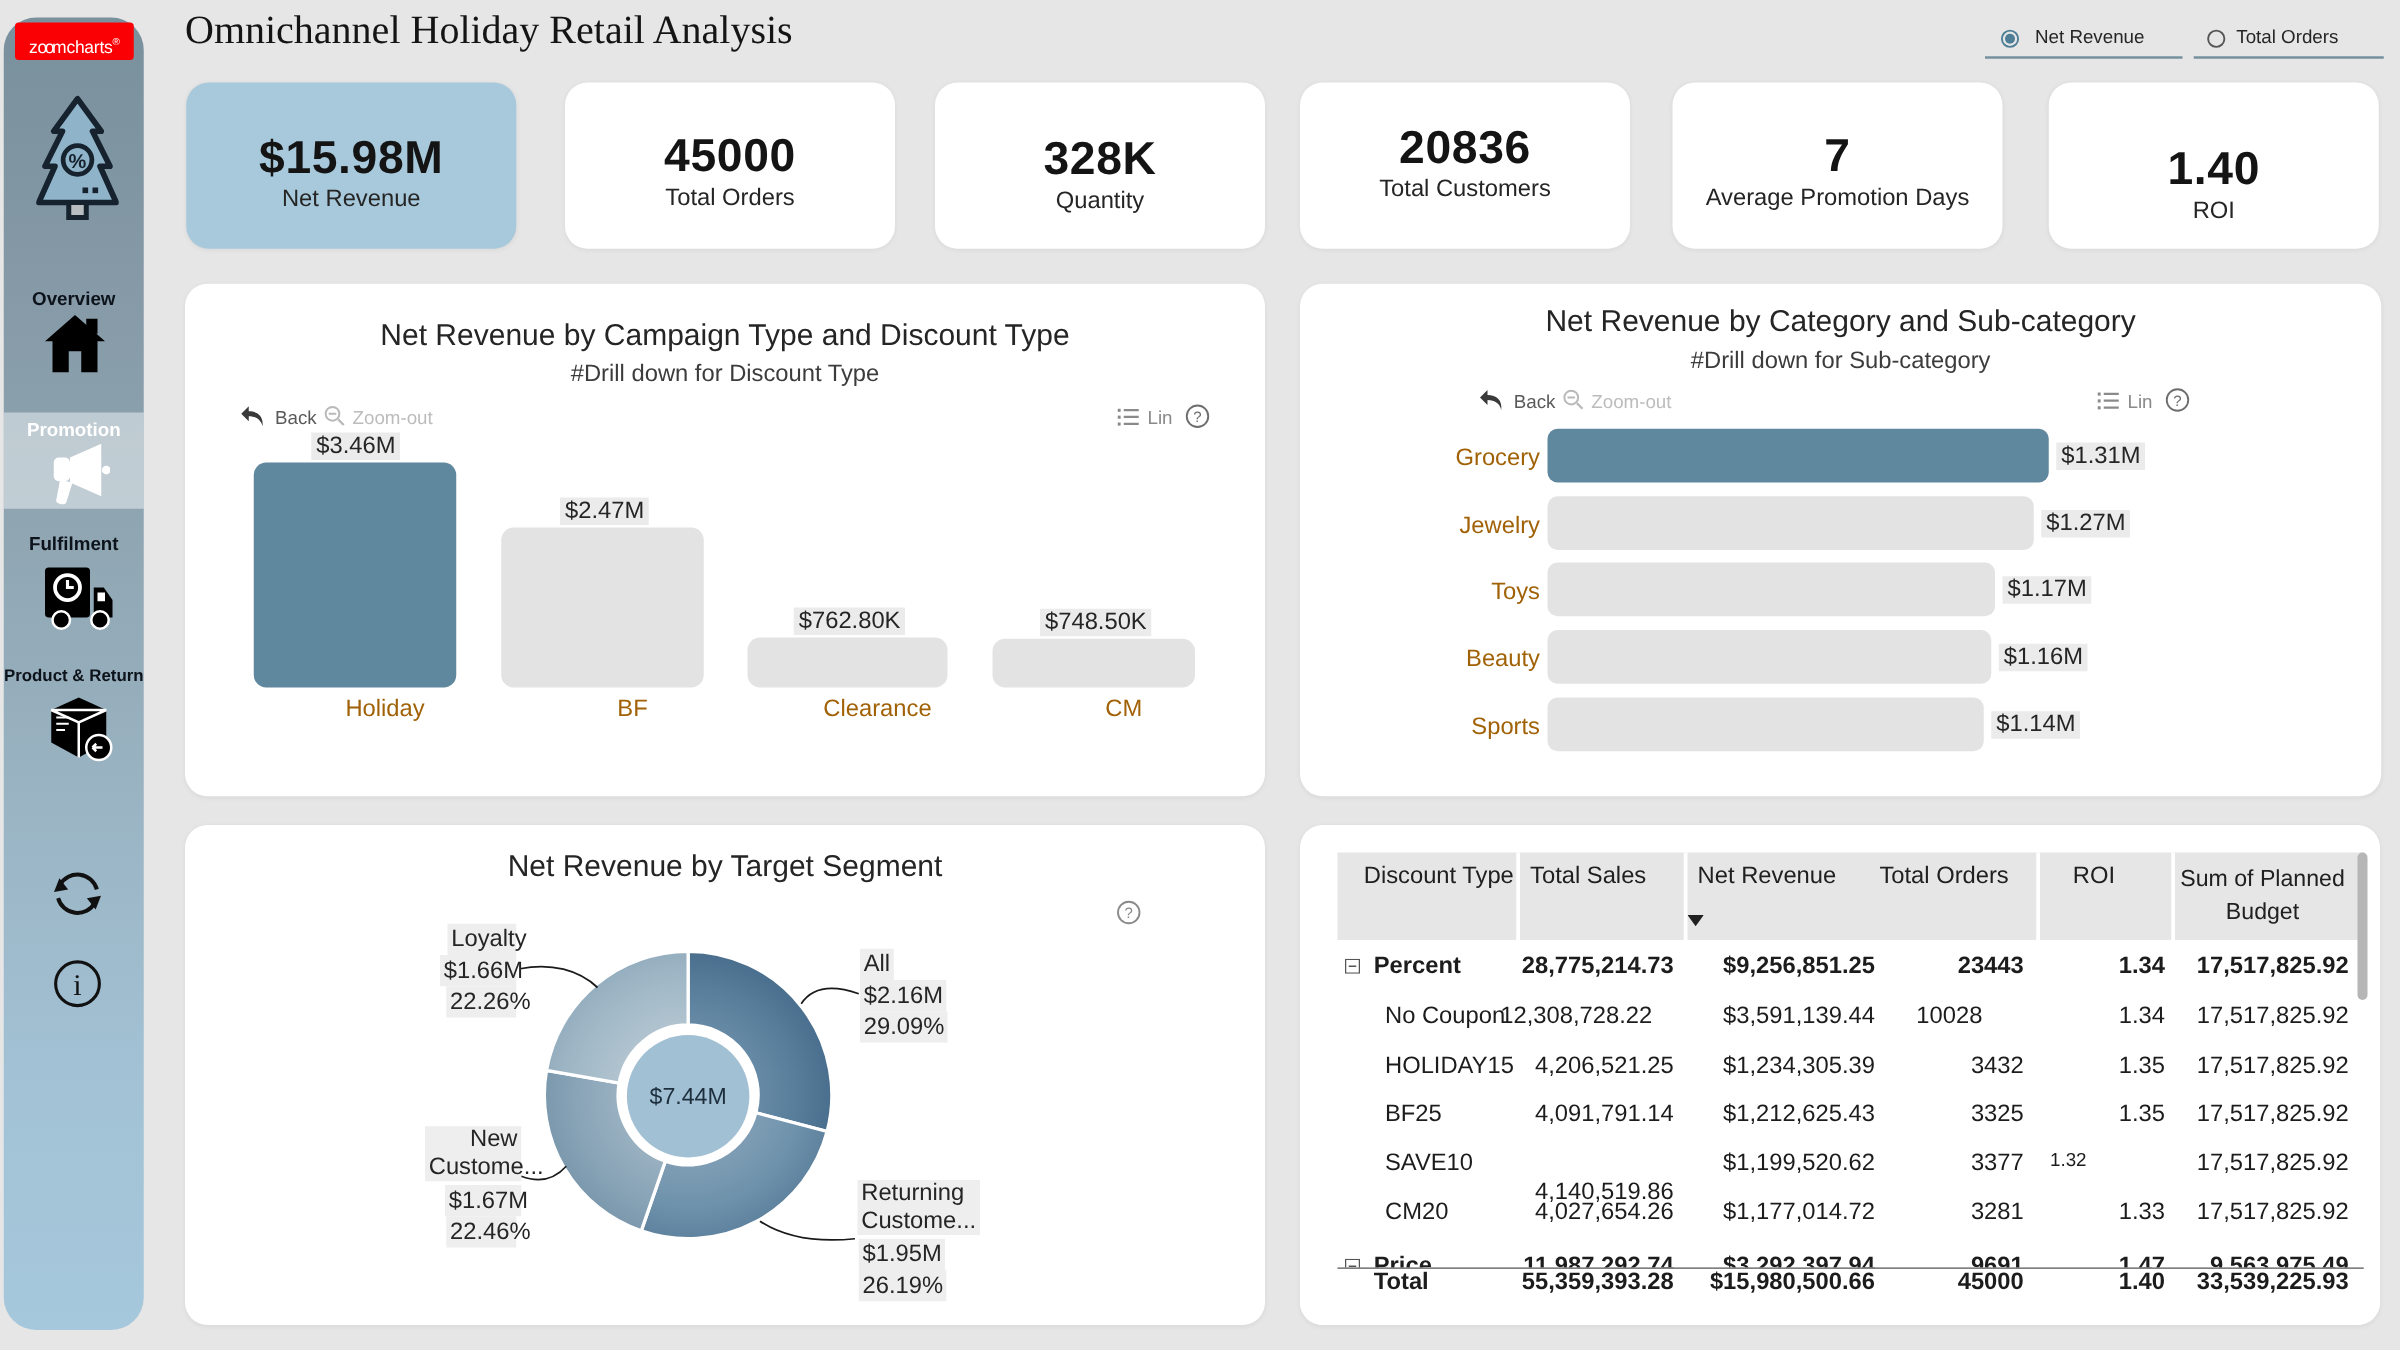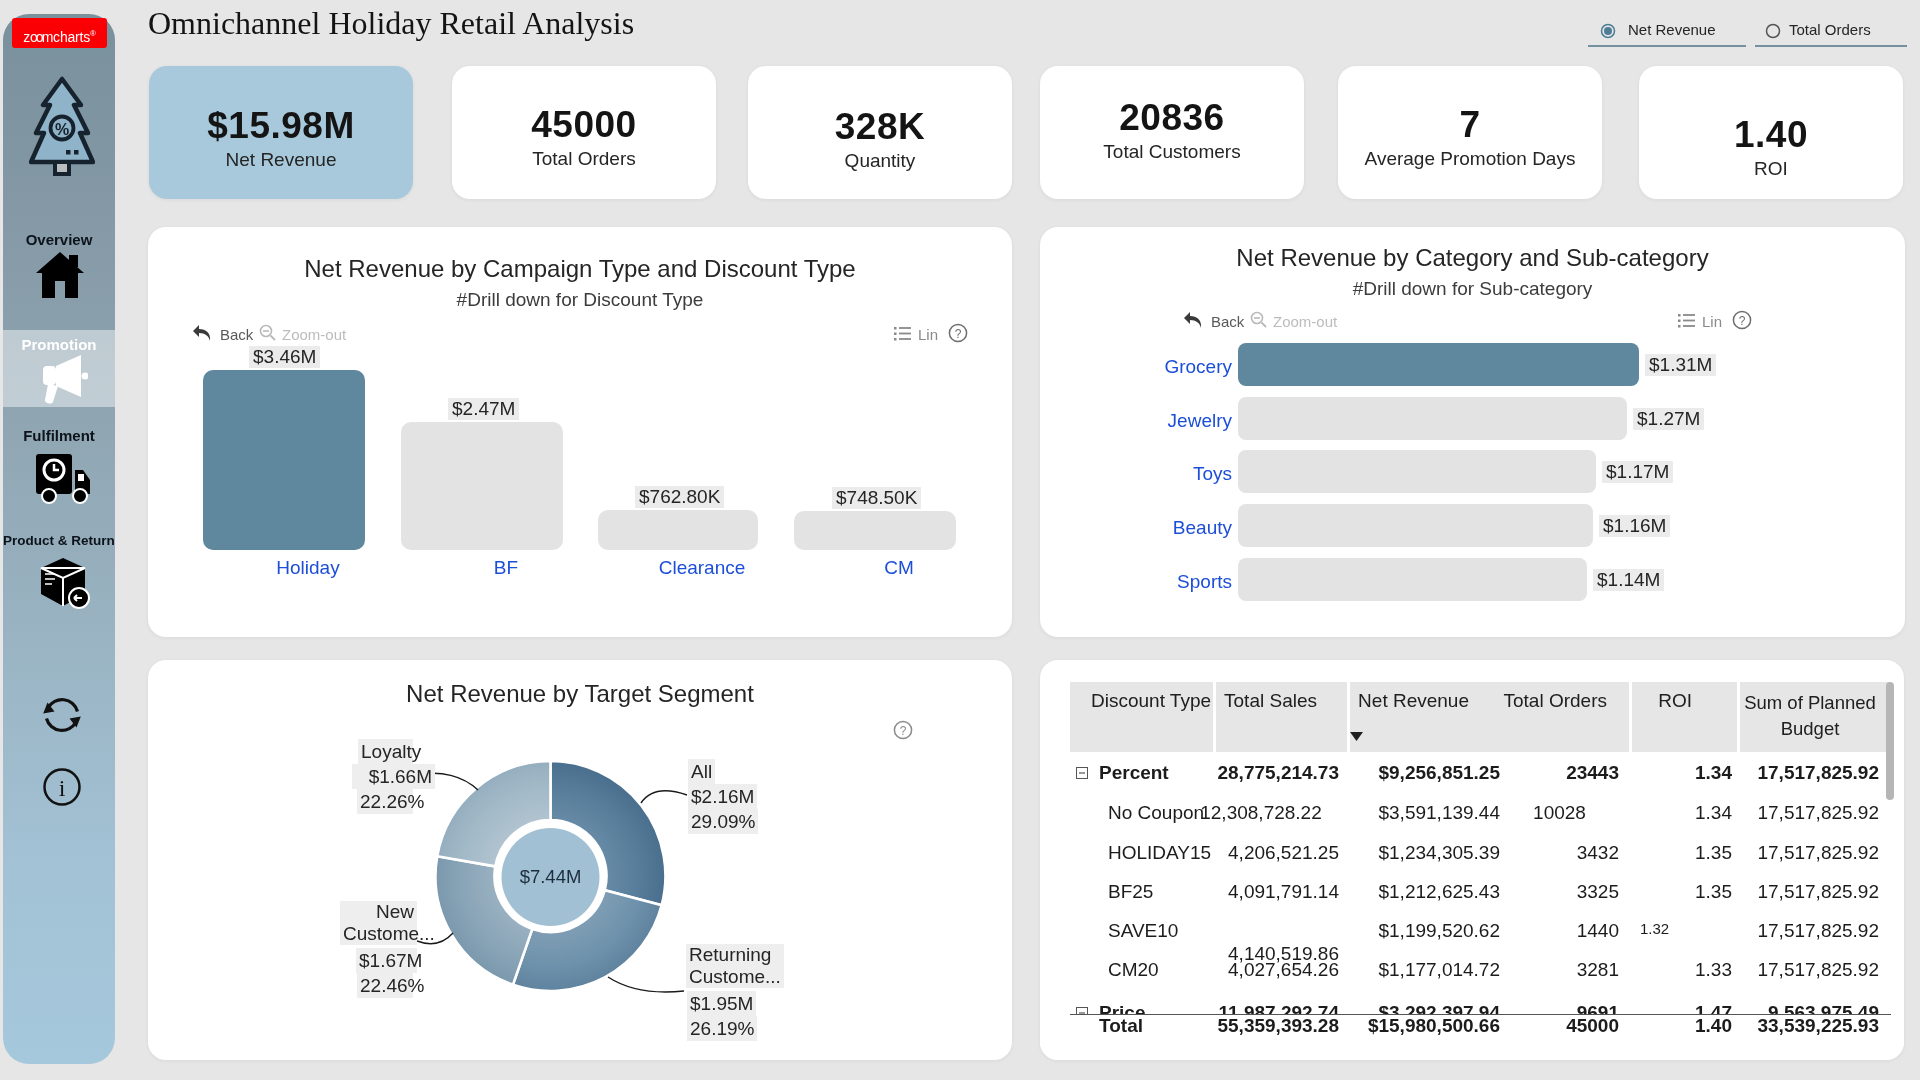--- a/index.html
+++ b/index.html
@@ -4,21 +4,21 @@
 <style>
 * { margin:0; padding:0; box-sizing:border-box; }
 html,body { width:1920px; height:1080px; overflow:hidden; background:#e6e6e6;
   font-family:"Liberation Sans", sans-serif; }
 .abs { position:absolute; }
 .card { position:absolute; background:#fff; border-radius:18px; box-shadow:0 1px 4px rgba(0,0,0,0.06); }
 .ctitle { position:absolute; width:100%; text-align:center; font-size:24px; color:#252525; }
 .csub { position:absolute; width:100%; text-align:center; font-size:19px; color:#3c3c3c; }
 .tool { position:absolute; font-size:15px; color:#595959; }
 .vlabel { position:absolute; font-size:19px; color:#252525; background:#ebebeb; padding:0 4px; white-space:nowrap; }
-.xlabel { position:absolute; font-size:19px; color:#1d4ed8; text-align:center;padding-left:48px; }
+.xlabel { position:absolute; font-size:19px; color:#a16207; text-align:center;padding-left:48px; }
 .bar { position:absolute; border-radius:10px; }
 .kpi { position:absolute; top:66px; height:133px; width:264px; background:#fff; border-radius:18px; box-shadow:0 1px 4px rgba(0,0,0,0.06); text-align:center; }
 .kpi .num { font-weight:bold; font-size:37px; color:#141414; letter-spacing:0.5px; }
 .kpi .lab { font-size:19px; color:#252525; margin-top:2px; }
 .menutxt { position:absolute; width:112px; left:0; text-align:center; font-weight:bold; font-size:15px; color:#0d131a; }
 .dlab { position:absolute; font-size:19px; color:#252525; background:#eeeeee; padding:0 3px; white-space:nowrap; line-height:25px; }
 </style>
 </head>
 <body>
 
@@ -257,21 +257,21 @@
     <circle cx="550.5" cy="877" r="49" fill="#a2c0d4"></circle>
     <text x="550.5" y="883" font-size="18.5" fill="#1d2e3d" text-anchor="middle">$7.44M</text>
     <g fill="none" stroke="#1a1a1a" stroke-width="1.4">
       <path d="M416,775 C441,770 463,776 478,790"></path>
       <path d="M687,795 C664,787 649,791 641,803"></path>
       <path d="M417,941 C433,947 444,943 453,933"></path>
       <path d="M608,977 C628,990 655,994 684,991"></path>
     </g>
   </svg>
   <div class="dlab" style="left:210px; top:79px; width:55px; text-align:right;">Loyalty</div>
-  <div class="dlab" style="left:204px; top:104px; width:83px; text-align:right;">$1.66M</div>
+  <div class="dlab" style="left:204px; top:104px; width:61px; text-align:center;">$1.66M</div>
   <div class="dlab" style="left:209px; top:129px; width:56px; text-align:right;">22.26%</div>
   <div class="dlab" style="left:540px; top:99px;">All</div>
   <div class="dlab" style="left:540px; top:124px;">$2.16M</div>
   <div class="dlab" style="left:540px; top:149px;">29.09%</div>
   <div class="dlab" style="left:192px; top:241px; width:77px; text-align:right; line-height:22px;">New<br>Custome...</div>
   <div class="dlab" style="left:208px; top:288px; width:61px; text-align:right;">$1.67M</div>
   <div class="dlab" style="left:209px; top:313px; width:56px; text-align:right;">22.46%</div>
   <div class="dlab" style="left:538px; top:284px; line-height:22px;">Returning<br>Custome...</div>
   <div class="dlab" style="left:539px; top:331px;">$1.95M</div>
   <div class="dlab" style="left:539px; top:356px;">26.19%</div>
@@ -318,21 +318,21 @@
     <span class="abs" style="left:700px; top:182px; width:139px; text-align:right; font-size:19px; font-weight:normal; color:#1c1c1c;">17,517,825.92</span>
 <span class="abs" style="left:68px; top:221px; font-size:19px; font-weight:normal; color:#1c1c1c;">BF25</span>
     <span class="abs" style="left:143px; top:221px; width:156px; text-align:right; font-size:19px; font-weight:normal; color:#1c1c1c;">4,091,791.14</span>
     <span class="abs" style="left:320px; top:221px; width:140px; text-align:right; font-size:19px; font-weight:normal; color:#1c1c1c;">$1,212,625.43</span>
     <span class="abs" style="left:460px; top:221px; width:119px; text-align:right; font-size:19px; font-weight:normal; color:#1c1c1c;">3325</span>
     <span class="abs" style="left:600px; top:221px; width:92px; text-align:right; font-size:19px; font-weight:normal; color:#1c1c1c;">1.35</span>
     <span class="abs" style="left:700px; top:221px; width:139px; text-align:right; font-size:19px; font-weight:normal; color:#1c1c1c;">17,517,825.92</span>
 <span class="abs" style="left:68px; top:260px; font-size:19px; font-weight:normal; color:#1c1c1c;">SAVE10</span>
     <span class="abs" style="left:143px; top:260px; width:156px; text-align:right; font-size:19px; font-weight:normal; color:#1c1c1c;margin-top:23px;">4,140,519.86</span>
     <span class="abs" style="left:320px; top:260px; width:140px; text-align:right; font-size:19px; font-weight:normal; color:#1c1c1c;">$1,199,520.62</span>
-    <span class="abs" style="left:460px; top:260px; width:119px; text-align:right; font-size:19px; font-weight:normal; color:#1c1c1c;">1440</span>
+    <span class="abs" style="left:460px; top:260px; width:119px; text-align:right; font-size:19px; font-weight:normal; color:#1c1c1c;">3377</span>
     <span class="abs" style="left:600px; top:260px; width:92px; text-align:left; font-size:15px; font-weight:normal; color:#1c1c1c;">1.32</span>
     <span class="abs" style="left:700px; top:260px; width:139px; text-align:right; font-size:19px; font-weight:normal; color:#1c1c1c;">17,517,825.92</span>
 <span class="abs" style="left:68px; top:299px; font-size:19px; font-weight:normal; color:#1c1c1c;">CM20</span>
     <span class="abs" style="left:143px; top:299px; width:156px; text-align:right; font-size:19px; font-weight:normal; color:#1c1c1c;">4,027,654.26</span>
     <span class="abs" style="left:320px; top:299px; width:140px; text-align:right; font-size:19px; font-weight:normal; color:#1c1c1c;">$1,177,014.72</span>
     <span class="abs" style="left:460px; top:299px; width:119px; text-align:right; font-size:19px; font-weight:normal; color:#1c1c1c;">3281</span>
     <span class="abs" style="left:600px; top:299px; width:92px; text-align:right; font-size:19px; font-weight:normal; color:#1c1c1c;">1.33</span>
     <span class="abs" style="left:700px; top:299px; width:139px; text-align:right; font-size:19px; font-weight:normal; color:#1c1c1c;">17,517,825.92</span>
 <svg class="abs" style="left:36px; top:347px;" width="12" height="12" viewBox="0 0 12 12">
       <rect x="0.5" y="0.5" width="11" height="11" fill="none" stroke="#555" stroke-width="1"></rect>

